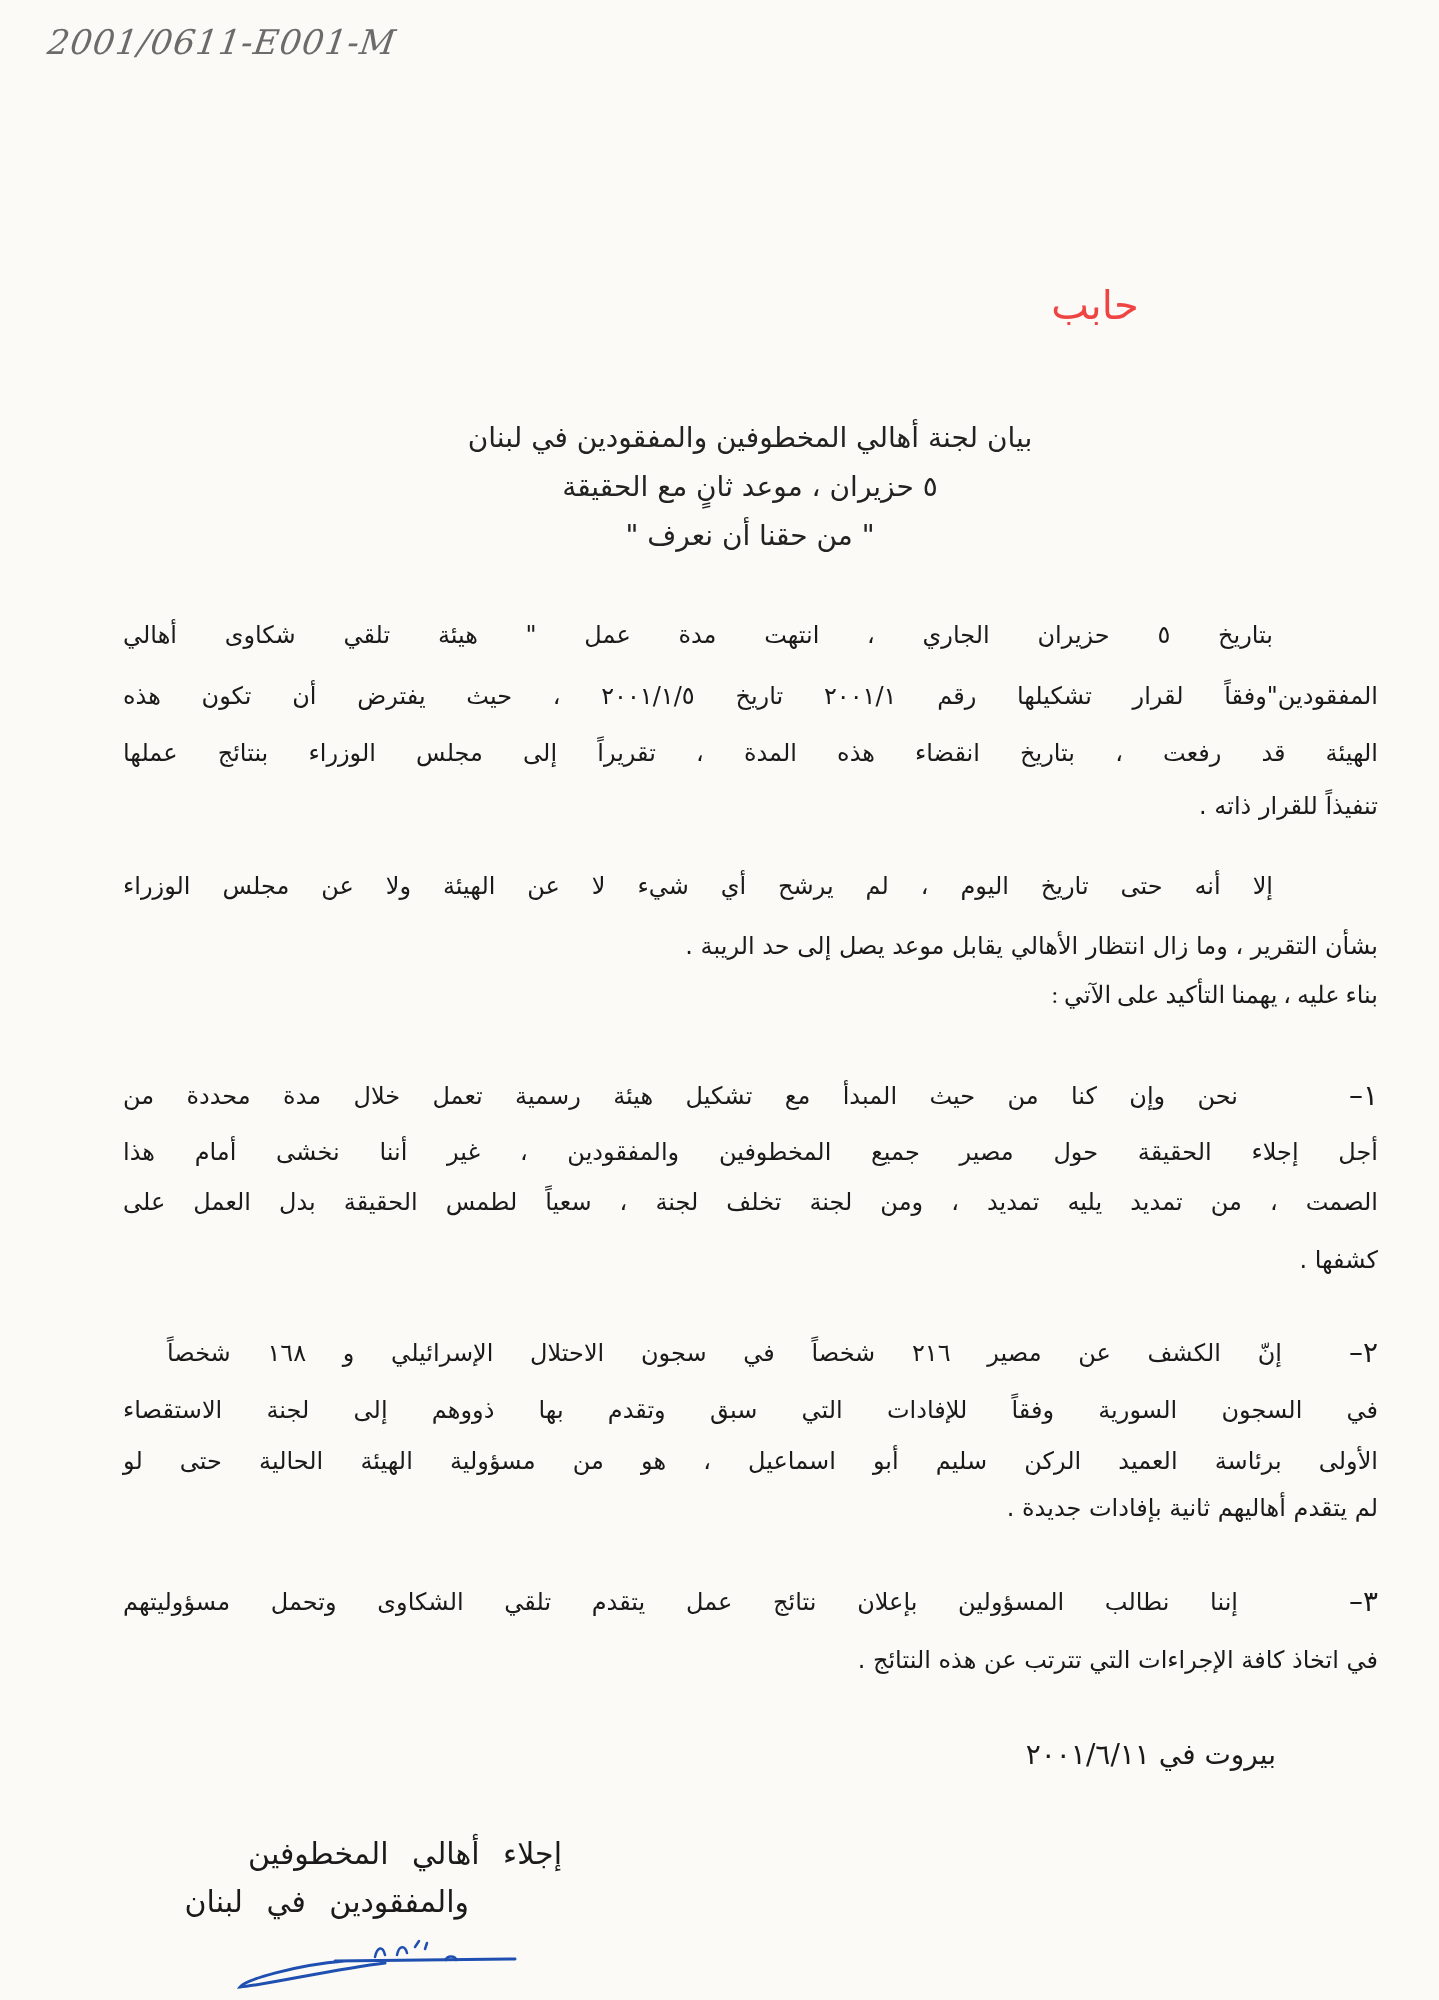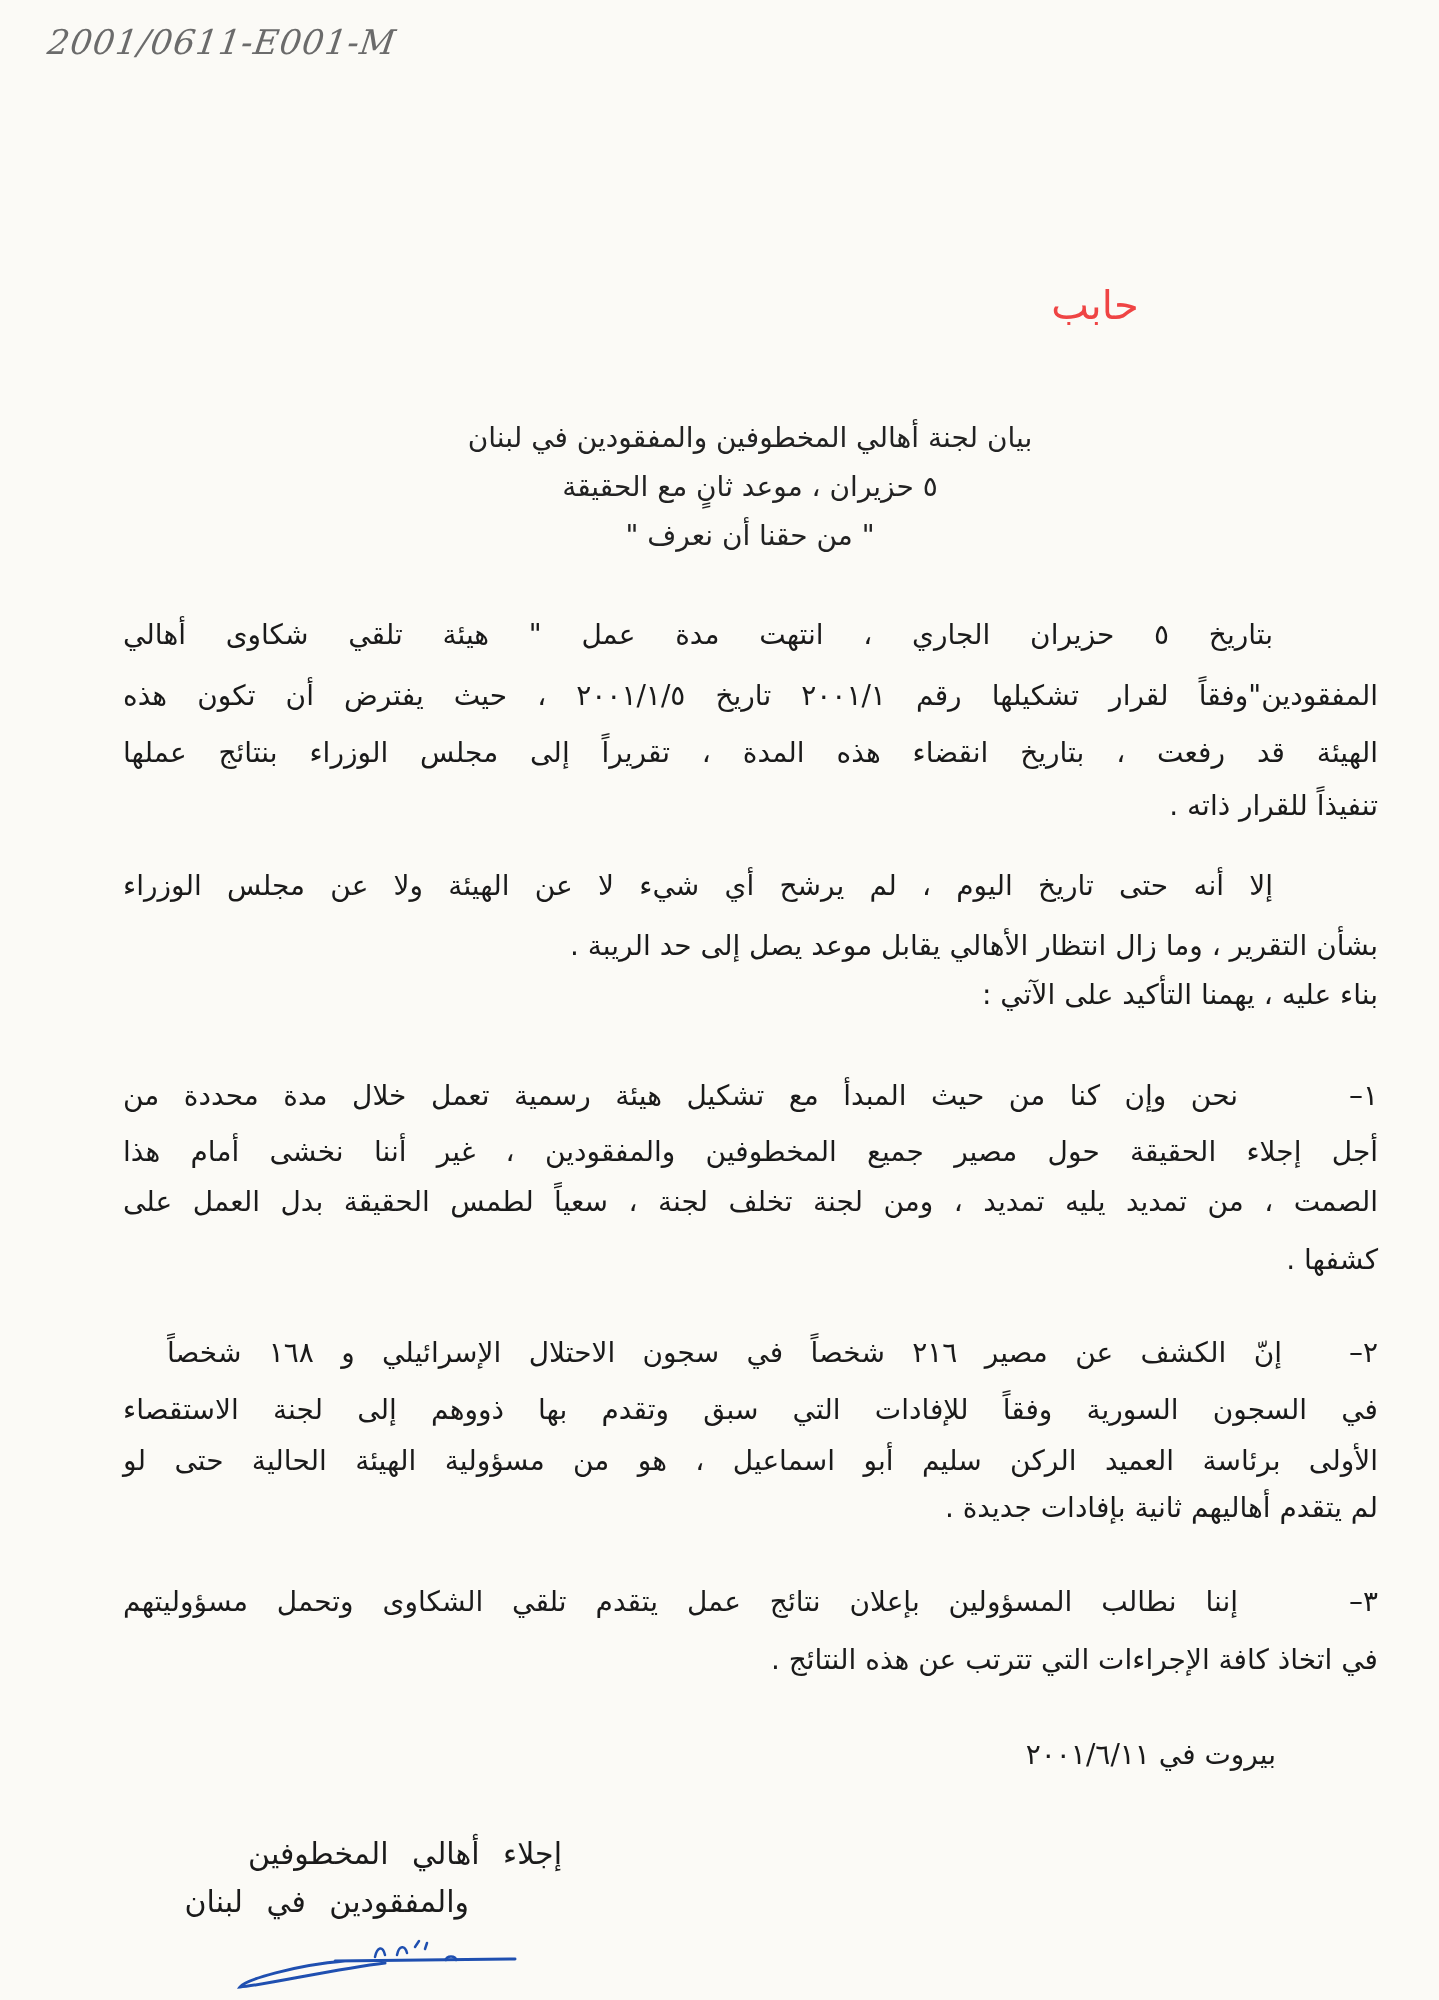--- a/index.html
+++ b/index.html
@@ -19,21 +19,21 @@
     position: absolute; left: 1040px; top: 282px; width: 110px;
     direction: rtl; text-align: center;
     font-family: "DejaVu Sans", sans-serif; font-size: 40px; color: #ef4444;
   }
   .title {
     position: absolute; left: 330px; width: 840px; direction: rtl;
     text-align: center; font-size: 28px; line-height: 48px; color: #222;
   }
   .line {
     position: absolute; direction: rtl;
-    font-size: 28px; line-height: 40px; white-space: nowrap;
+    font-size: 24px; line-height: 40px; white-space: nowrap;
     text-align: justify; text-align-last: justify;
   }
   .full { left: 123px; width: 1255px; }
   .indent { left: 123px; width: 1150px; }
   .last { text-align-last: right; }
   .item-num {
     position: absolute; left: 1330px; width: 48px; direction: rtl;
     font-size: 28px; line-height: 40px; text-align: right;
   }
   .item-first { left: 123px; width: 1115px; }
@@ -65,21 +65,21 @@
   <div>
     <div class="line indent" style="top:615px;">بتاريخ ٥ حزيران الجاري ، انتهت مدة عمل " هيئة تلقي شكاوى أهالي</div>
     <div class="line full" style="top:676px;">المفقودين"وفقاً لقرار تشكيلها رقم ٢٠٠١/١ تاريخ ٢٠٠١/١/٥ ، حيث يفترض أن تكون هذه</div>
     <div class="line full" style="top:733px;">الهيئة قد رفعت ، بتاريخ انقضاء هذه المدة ، تقريراً إلى مجلس الوزراء بنتائج عملها</div>
     <div class="line full last" style="top:786px;">تنفيذاً للقرار ذاته .</div>
   </div>
 
   <div>
     <div class="line indent" style="top:866px;">إلا أنه حتى تاريخ اليوم ، لم يرشح أي شيء لا عن الهيئة ولا عن مجلس الوزراء</div>
     <div class="line full last" style="top:926px;">بشأن التقرير ، وما زال انتظار الأهالي يقابل موعد يصل إلى حد الريبة .</div>
-    <div class="line full last" style="top:975px;">بناء عليه ، يهمنا التأكيد على الآتي :</div>
+    <div class="line full last" style="top:975px;font-family:Liberation Serif, serif;">بناء عليه ، يهمنا التأكيد على الآتي :</div>
   </div>
 
   <div>
     <div class="item-num" style="top:1076px;">١–</div>
     <div class="line item-first" style="top:1076px;">نحن وإن كنا من حيث المبدأ مع تشكيل هيئة رسمية تعمل خلال مدة محددة من</div>
     <div class="line full" style="top:1132px;">أجل إجلاء الحقيقة حول مصير جميع المخطوفين والمفقودين ، غير أننا نخشى أمام هذا</div>
     <div class="line full" style="top:1182px;">الصمت ، من تمديد يليه تمديد ، ومن لجنة تخلف لجنة ، سعياً لطمس الحقيقة بدل العمل على</div>
     <div class="line full last" style="top:1240px;">كشفها .</div>
   </div>
 

